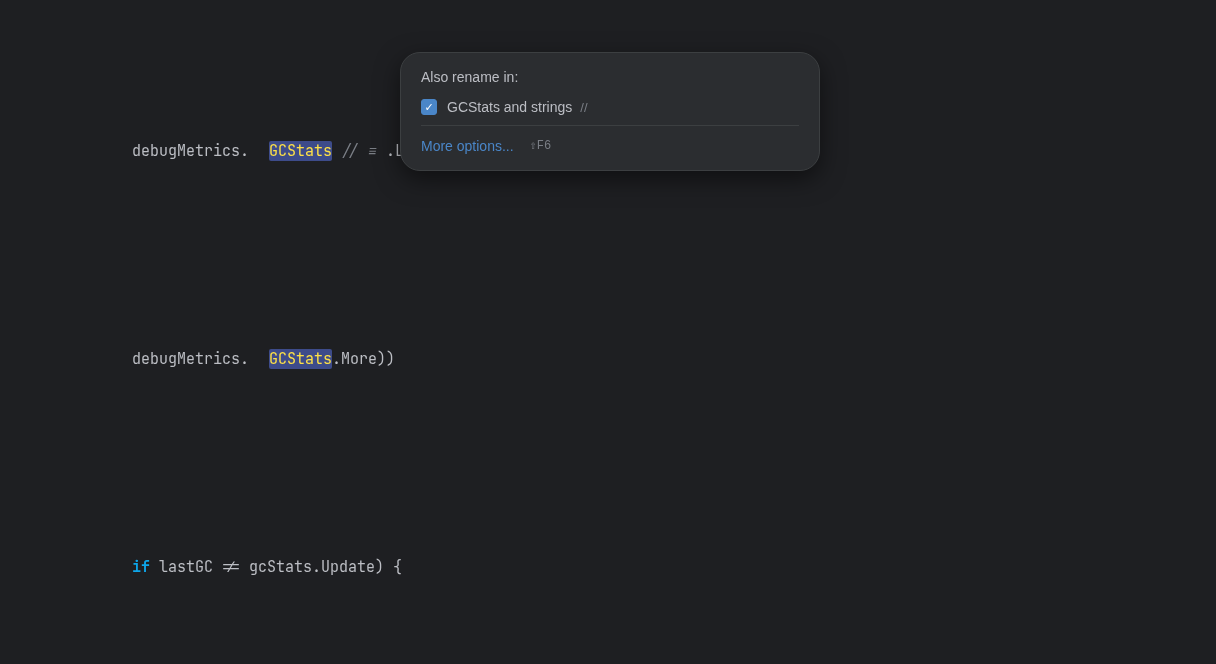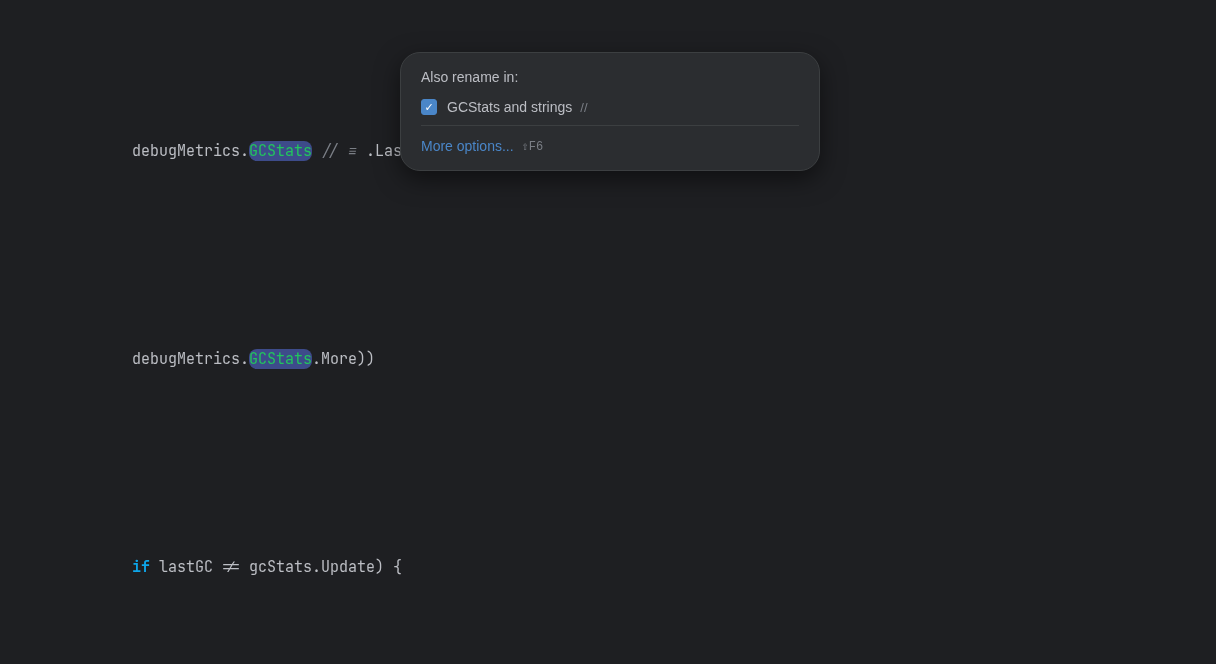--- a/index.html
+++ b/index.html
@@ -41,22 +41,23 @@
 
     
     .kw { color: #0ea5e9; font-weight: bold; } 
     .fn { color: #56a8f5; } 
     .comment { color: #7a7e85; font-style: italic; }
     .plain { color: #bcbec4; }
 
     
     .highlight-blue {
       background: #3d4b8a;
-      border-radius: 8px;
-      color: #22c55e;
+      border-radius: 2px;
+      color: #fde047;
+      margin-left: 20px;
     }
 
     
     .popup {
       position: absolute;
       top: 52px;
       left: 380px;
       width: 420px;
       background: #2b2d30;
       border: 1px solid #3c3f41;
@@ -129,22 +130,22 @@
       border-top: 1px solid #3c3f41;
       margin: 10px 0;
     }
 
     .more-options {
       font-family: -apple-system, BlinkMacSystemFont, 'Segoe UI', sans-serif;
       font-size: 14px;
       color: #4a86c8;
       cursor: pointer;
       display: flex;
-      align-items: center;
-      gap: 8px;
+      align-items: flex-start;
+      gap: 16px;
       padding: 2px 0;
     }
 
     .shortcut {
       font-size: 12px;
       color: #7a7e85;
       font-family: Liberation Mono, monospace;
     }
   </style>
 </head>

